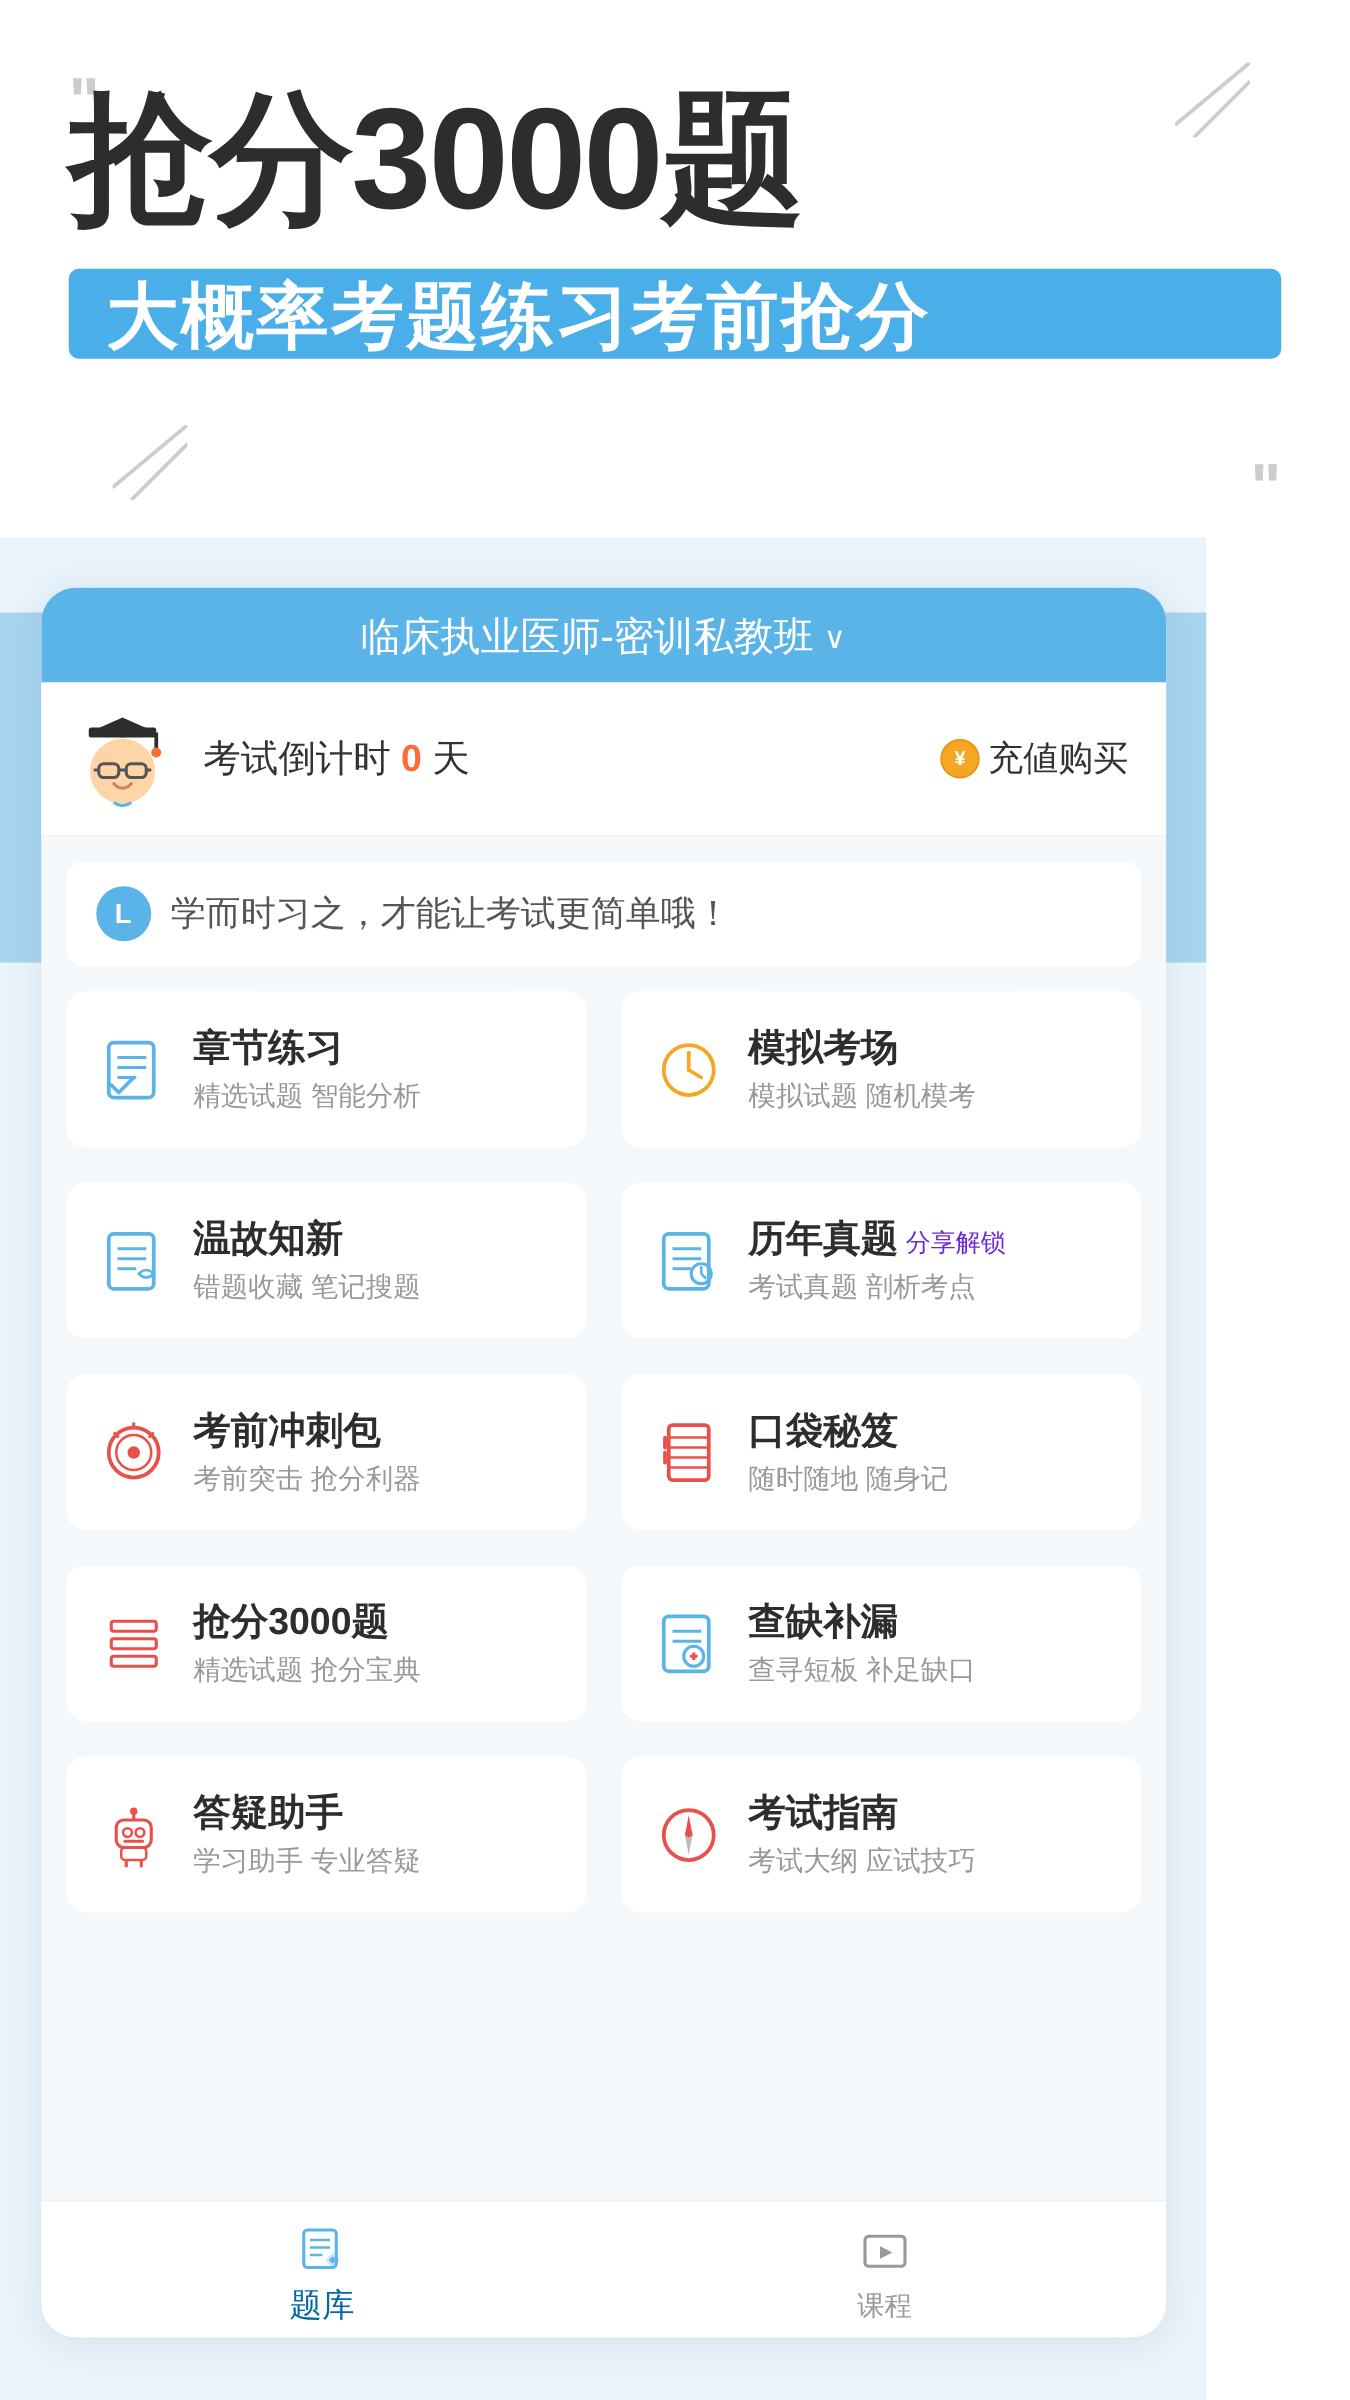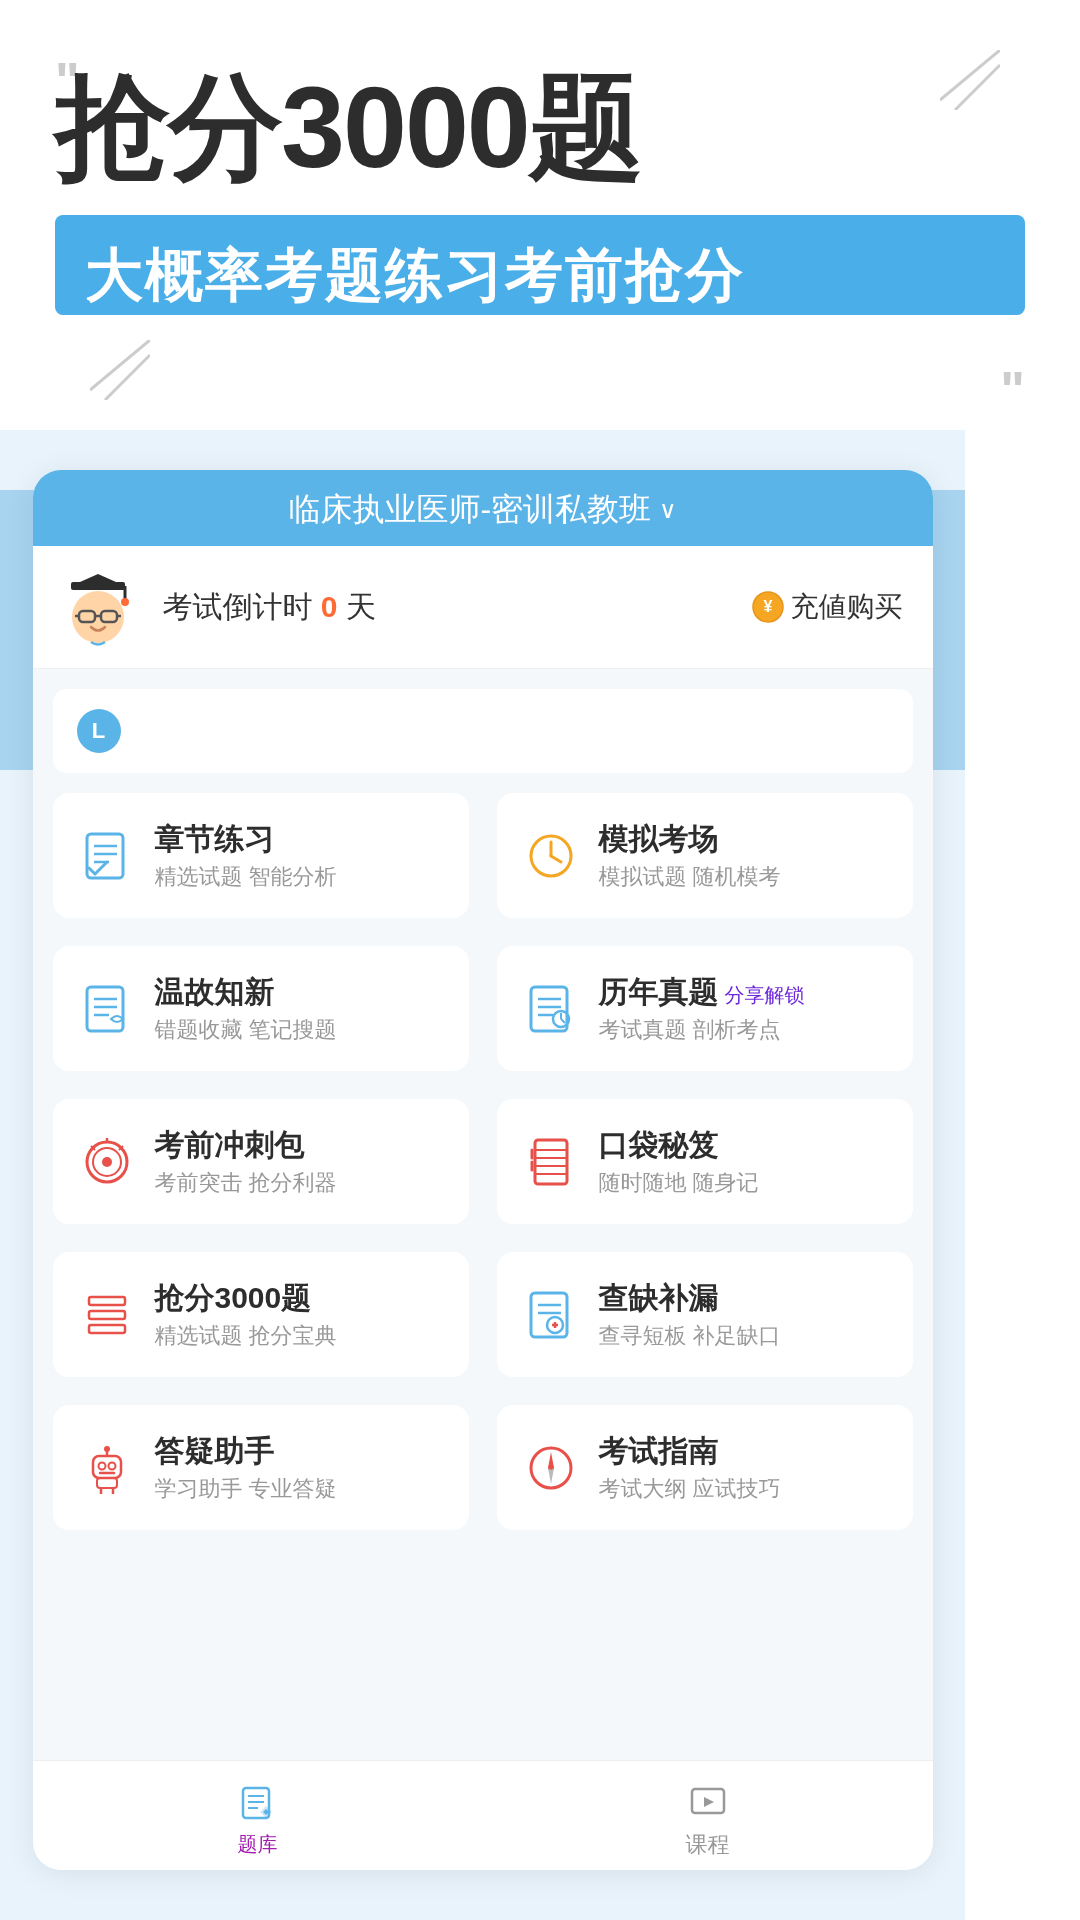--- a/index.html
+++ b/index.html
@@ -37,25 +37,25 @@
       font-weight: 900;
       color: #2d2d2d;
       line-height: 1;
       letter-spacing: -2px;
     }
     .hero-subtitle-bar {
       position: absolute;
       top: 215px;
       left: 55px;
       right: 55px;
-      height: 100px;
+      height: 72px;
       background: #4aaee8;
       border-radius: 8px;
       display: flex;
-      align-items: flex-end;
+      align-items: flex-start;
       padding: 0 30px;
     }
     .hero-subtitle-text {
       font-size: 58px;
       font-weight: 800;
       color: #fff;
       letter-spacing: 2px;
     }
     .hero-dots-right {
       position: absolute;
@@ -271,22 +271,22 @@
     }
     .nav-icon {
       width: 46px;
       height: 46px;
       display: flex;
       align-items: center;
       justify-content: center;
       margin-bottom: 4px;
     }
     .nav-label {
-      font-size: 20px;
-      color: #a21caf;
+      font-size: 26px;
+      color: #0369a1;
     }
     .nav-label-inactive {
       font-size: 22px;
       color: #999;
     }
     .nav-dot {
       width: 16px;
       height: 16px;
       background: #ff4444;
       border-radius: 50%;
@@ -371,20 +371,21 @@
         <svg class="coin-icon" width="34" height="34" viewBox="0 0 34 34">
           <circle cx="17" cy="17" r="15" fill="#f5a623" stroke="#e8941a" stroke-width="1.5"></circle>
           <text x="17" y="22" text-anchor="middle" font-size="16" fill="#fff" font-weight="bold">¥</text>
         </svg>
         <span>充値购买</span>
       </div>
     </div>
 
     <div class="tip-bar">
       <div class="tip-icon">L</div>
+      <span class="tip-text">学而时习之，才能让考试更简单哦！</span>
     </div>
 
     <div class="menu-grid">
 
       <div class="menu-item">
         <div class="menu-item-icon">
           <svg width="52" height="52" viewBox="0 0 52 52">
             <rect x="6" y="4" width="36" height="44" rx="4" fill="none" stroke="#5bb4e8" stroke-width="3"></rect>
             <line x1="13" y1="16" x2="36" y2="16" stroke="#5bb4e8" stroke-width="2.5"></line>
             <line x1="13" y1="24" x2="36" y2="24" stroke="#5bb4e8" stroke-width="2.5"></line>

